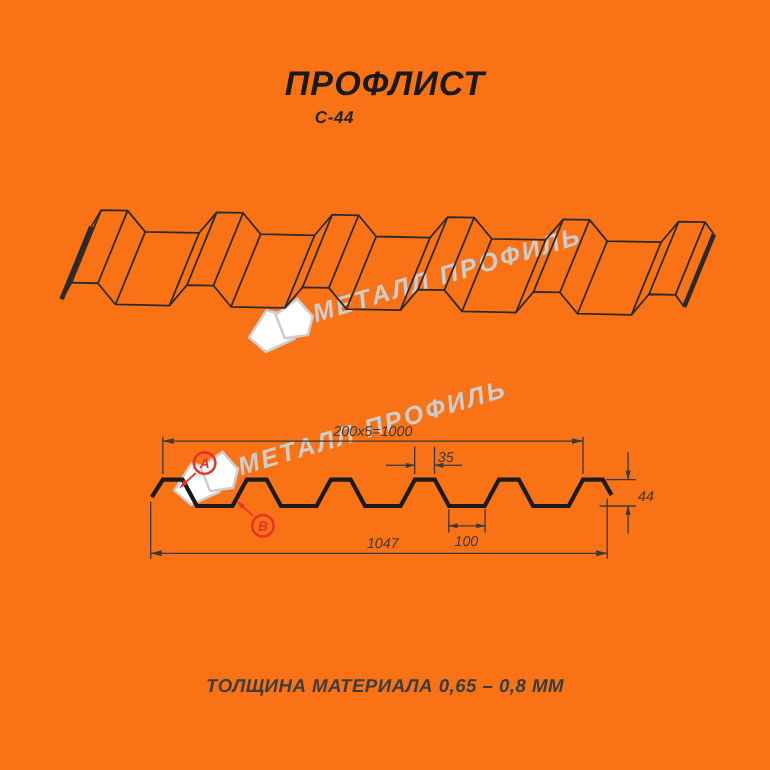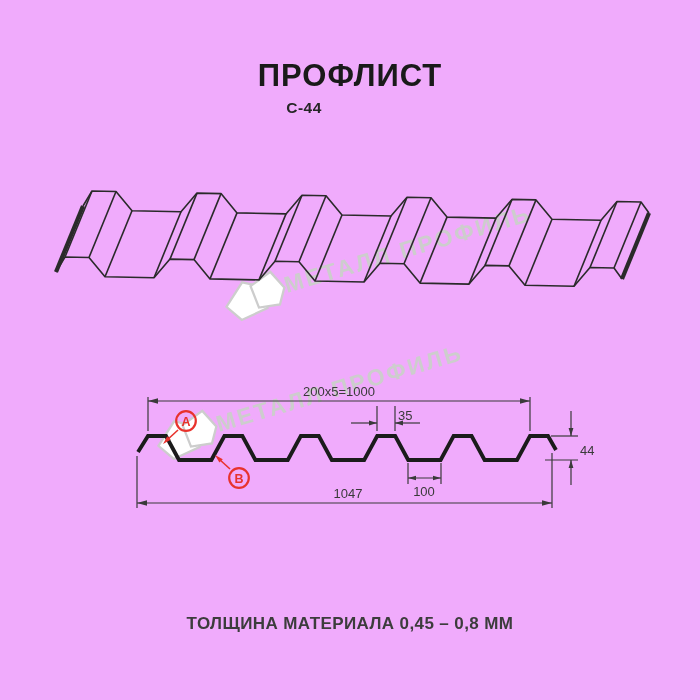--- a/index.html
+++ b/index.html
@@ -1,17 +1,17 @@
 <!DOCTYPE html>
 <html><head>
 <meta charset="utf-8">
 <style>
   html,body{margin:0;padding:0;background:#ffffff;}
-  #canvas{position:relative;width:700px;height:700px;background:#f0abfc;overflow:hidden;
-          font-family:"Liberation Sans", sans-serif;}
+  #canvas{position:relative;width:700px;height:700px;background:#f97316;overflow:hidden;
+          font-family:"Liberation Sans", sans-serif;font-style:italic;}
   .title{position:absolute;left:0;top:58px;width:700px;text-align:center;
          font-size:31px;font-weight:800;letter-spacing:1px;color:#1a1a1a;}
   .subtitle{position:absolute;left:0;top:99px;width:608px;text-align:center;
          font-size:15.5px;font-weight:700;letter-spacing:.5px;color:#262626;}
   .footer{position:absolute;left:0;top:614px;width:700px;text-align:center;
          font-size:17px;font-weight:600;letter-spacing:.4px;color:#3c3c3c;}
   svg{position:absolute;left:0;top:0;}
   svg text{font-family:"Liberation Sans", sans-serif;}
   .dimtxt{font-size:13px;fill:#3a3a3a;}
   .wmtext{font-size:23px;font-weight:bold;letter-spacing:2.5px;}
@@ -132,14 +132,14 @@
 
       <g>
         <line x1="230" y1="469" x2="219" y2="459" stroke="#e8322c" stroke-width="1.6"></line>
         <polygon points="215,455 219.4,462.6 222.8,459.2" fill="#e8322c"></polygon>
         <circle cx="239" cy="478" r="9.8" fill="none" stroke-width="2.2" stroke="#e8322c"></circle>
         <text x="239" y="482.5" text-anchor="middle" font-size="12.5" font-weight="bold" fill="#e8322c">В</text>
       </g>
     </g>
   </svg>
 
-  <div class="footer">ТОЛЩИНА МАТЕРИАЛА 0,45 – 0,8 ММ</div>
+  <div class="footer">ТОЛЩИНА МАТЕРИАЛА 0,65 – 0,8 ММ</div>
 </div>
 
 </body></html>

